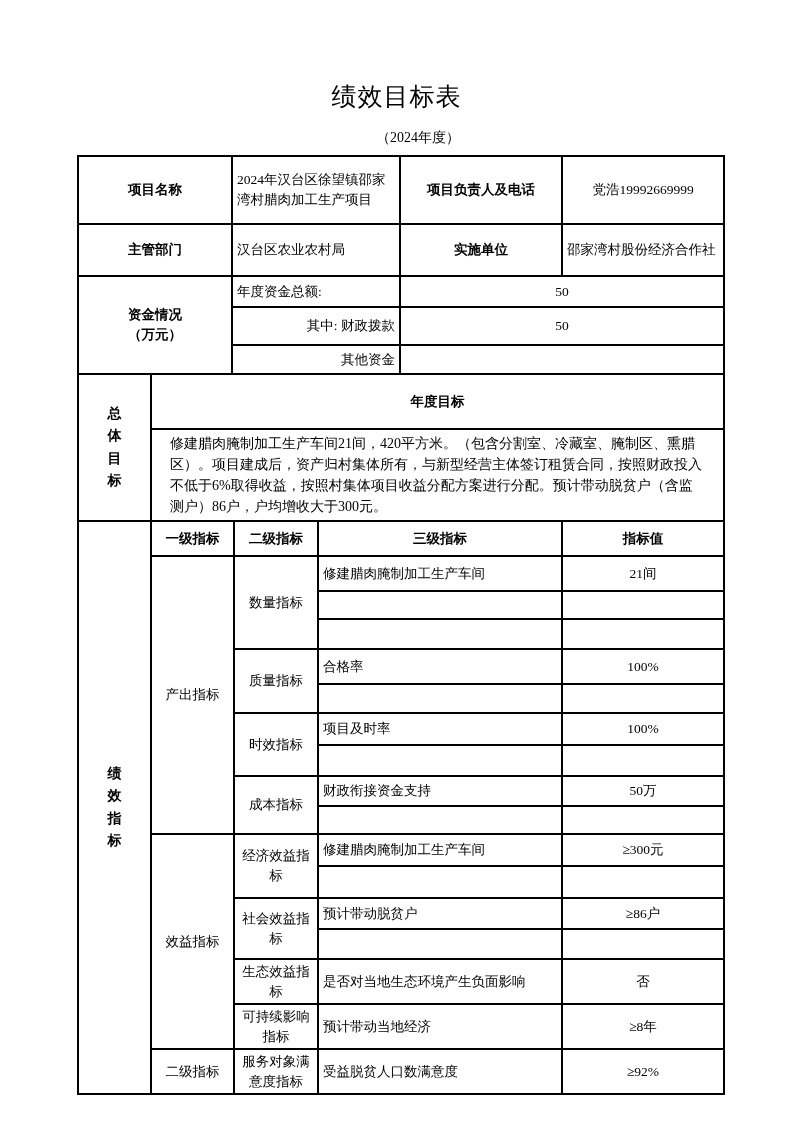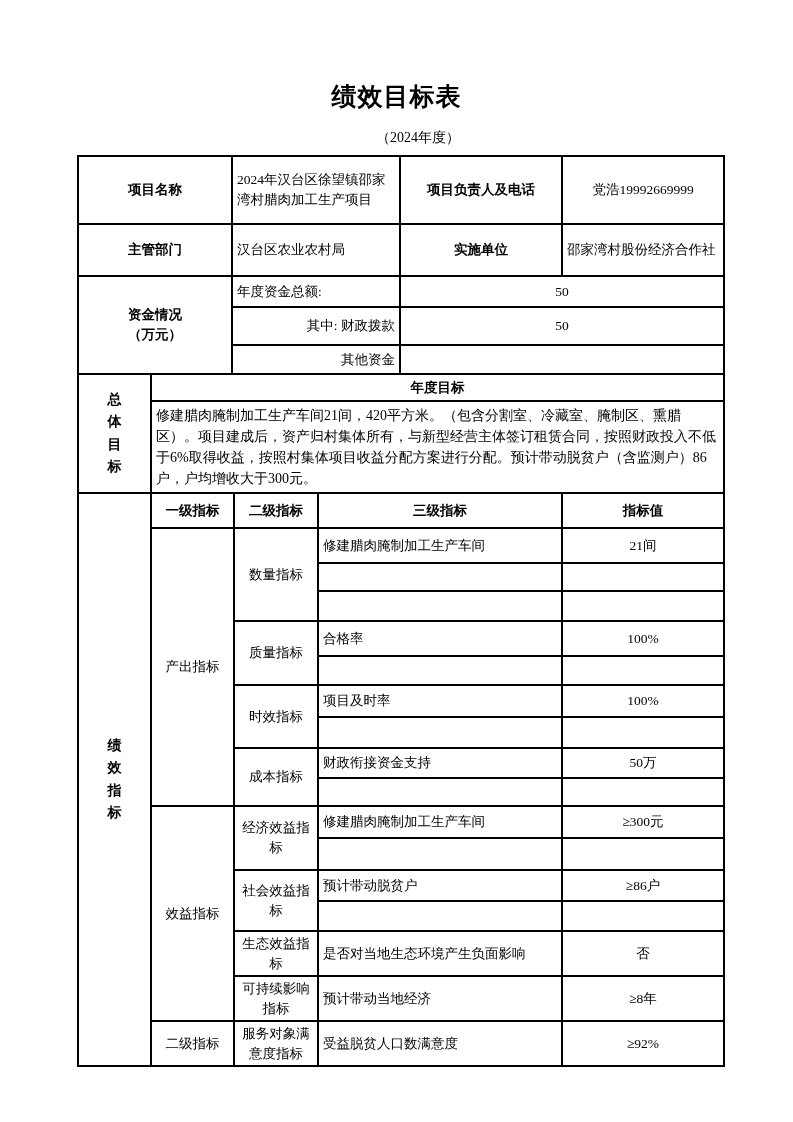--- a/index.html
+++ b/index.html
@@ -7,21 +7,21 @@
   body {
     width:793px; height:1122px;
     font-family:"Liberation Serif","DejaVu Serif",serif;
     color:#000;
   }
   .page { position:relative; width:793px; height:1122px; background:#ffffff; overflow:hidden; }
   .title {
     padding-top:80px;
     text-align:center;
     font-size:25px;
-    font-weight:bold;
+    font-weight:normal;
     letter-spacing:1px;
   }
   .subtitle {
     margin-top:16px;
     text-align:center;
     font-size:14px;
     margin-left:43px;
   }
   table {
     border-collapse:collapse;
@@ -48,21 +48,21 @@
     width:16px;
     margin:0 auto;
     line-height:1.6;
     font-size:14px;
     word-break:break-all;
     text-align:center;
   }
   .goal-text {
     font-size:14px;
     line-height:21px;
-    padding:3px 4px;
+    padding:3px 18px;
     text-align:left;
   }
   .funds-label { line-height:1.5;border-radius:14px; }
 </style>
 </head>
 <body>
 
 <div class="page">
 
   <div class="title">绩效目标表</div>
@@ -106,21 +106,21 @@
     </tr>
   </tbody>
     </table>
 
   <table class="tbl-b">
     <colgroup>
       <col style="width:73px">
         <col style="width:573px">
     </colgroup>
     <tbody>
-        <tr style="height:27px">
+        <tr style="height:55px">
       <td class="vcell" rowspan="2">
         <div class="vinner">总体目标</div>
       </td>
       <td class="b c">年度目标</td>
     </tr>
     <tr style="height:85px">
       <td class="goal-text">修建腊肉腌制加工生产车间21间，420平方米。（包含分割室、冷藏室、腌制区、熏腊区）。项目建成后，资产归村集体所有，与新型经营主体签订租赁合同，按照财政投入不低于6%取得收益，按照村集体项目收益分配方案进行分配。预计带动脱贫户（含监测户）86户，户均增收大于300元。</td>
     </tr>
   </tbody>
     </table>

